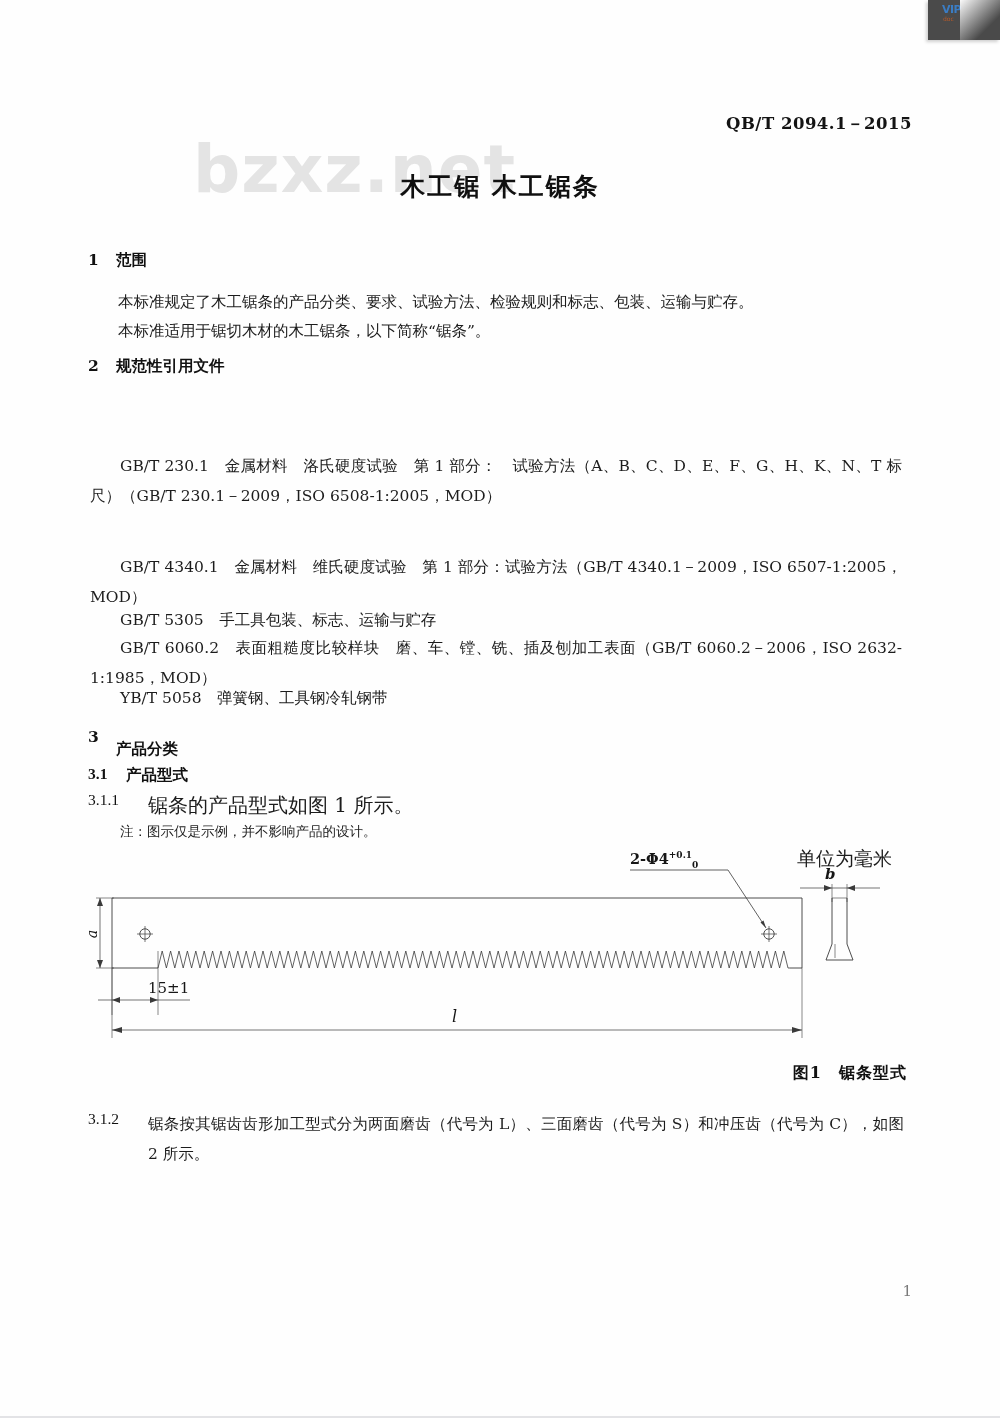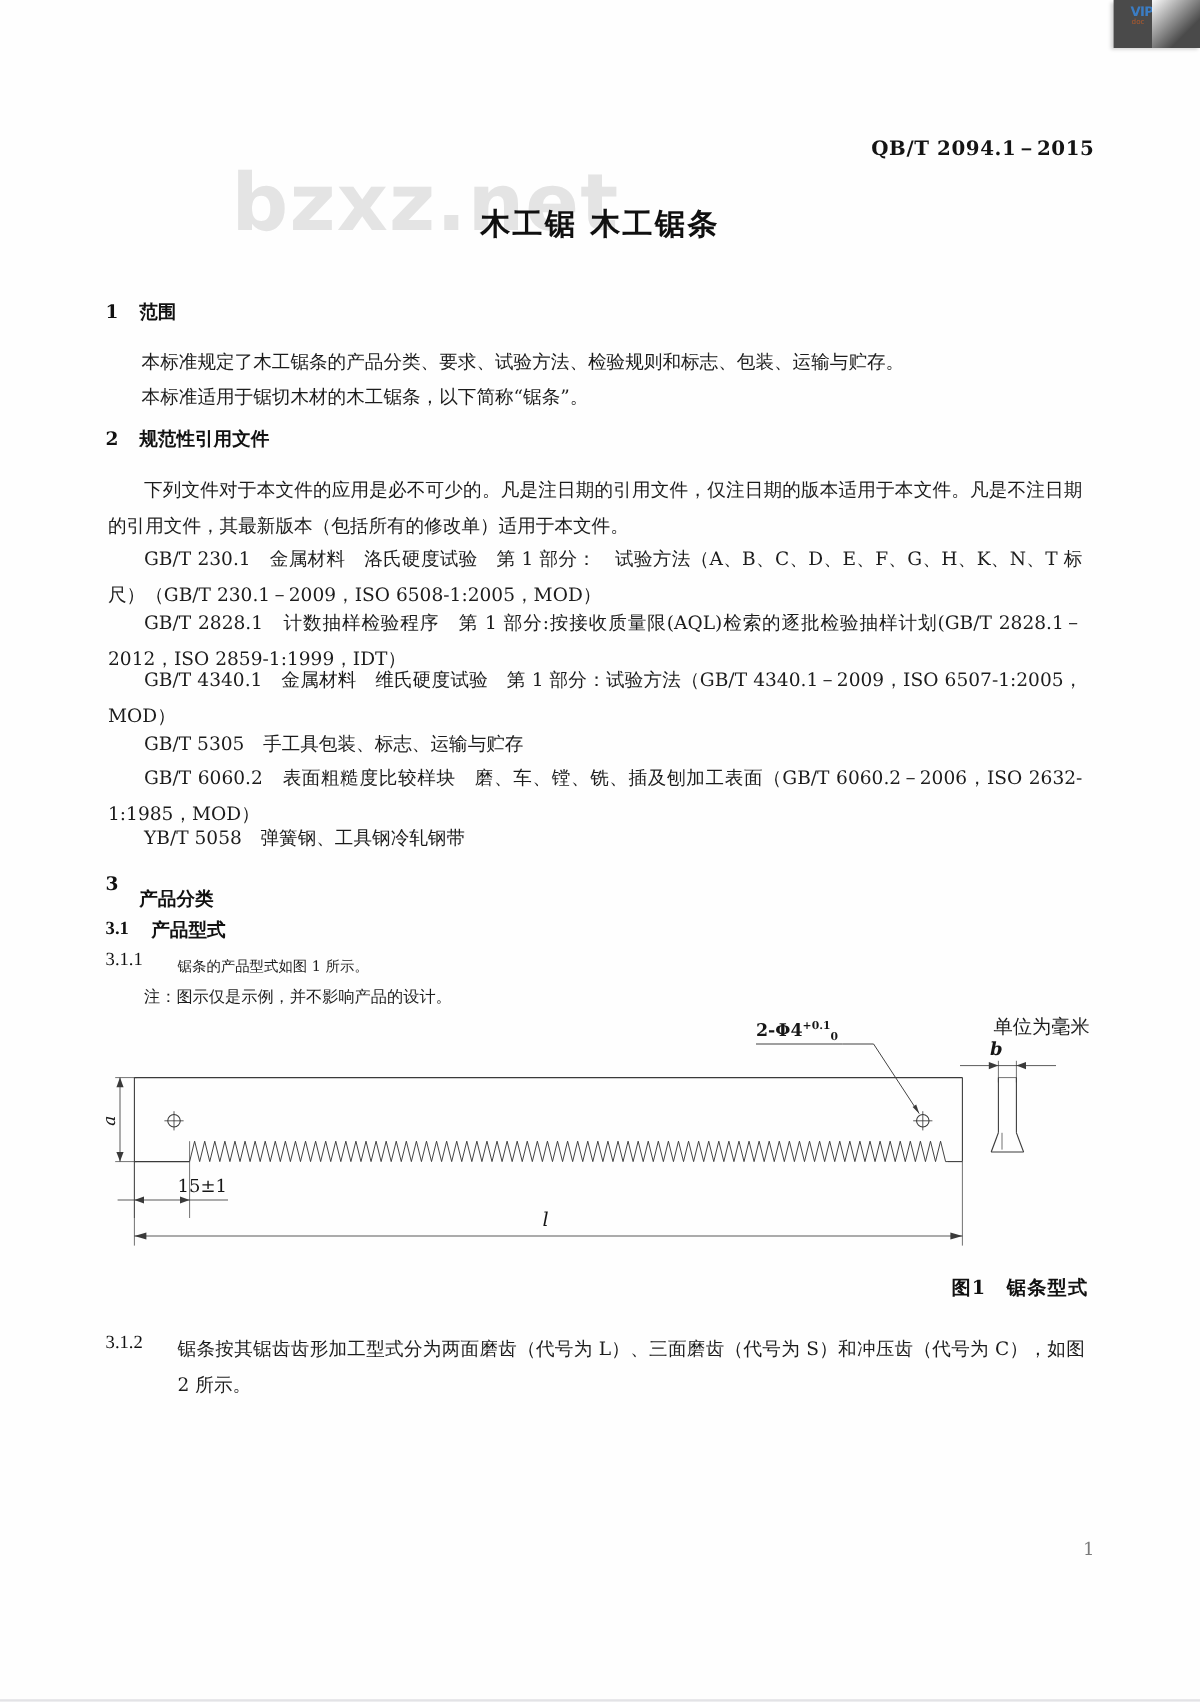--- a/index.html
+++ b/index.html
@@ -100,21 +100,21 @@
     text-align: center;
     font-size: 25px;
     font-weight: bold;
     letter-spacing: 2px;
     color: #101010;
   }
 
   
   .blk {
     position: absolute;
-    font-size: 12px;
+    font-size: 20px;
     line-height: 29px;
     color: #1c1c1c;
   }
   .h-num {
     position: absolute;
     font-size: 15.5px;
     font-weight: bold;
     color: #111;
     white-space: nowrap;
   }
@@ -141,22 +141,22 @@
   }
 
   
   .fig-wrap {
     position: absolute;
     left: 90px; top: 840px;
     width: 820px; height: 230px;
   }
   .units-label {
     position: absolute;
-    right: 2px; top: 6px;
-    font-size: 16px;
+    right: 18px; top: 6px;
+    font-size: 19px;
     color: #1c1c1c;
     white-space: nowrap;
   }
   .fig-caption {
     position: absolute;
     left: 0; top: 1063px;
     width: 907px;
     text-align: right;
     font-size: 16px;
     font-weight: bold;
@@ -197,24 +197,22 @@
 
   <div class="h-num" style="left:88px; top:250px;">1</div>
   <div class="h-num" style="left:116px; top:250px;">范围</div>
 
   <div class="para" style="left:118px; top:317px; width:786px;">本标准适用于锯切木材的木工锯条，以下简称“锯条”。</div>
   <div class="para" style="left:118px; top:288px; width:786px;">本标准规定了木工锯条的产品分类、要求、试验方法、检验规则和标志、包装、运输与贮存。</div>
 
   <div class="h-num" style="left:88px; top:356px;">2</div>
   <div class="h-sub" style="left:116px; top:356px;">规范性引用文件</div>
 
-  <div class="para" style="left:90px; top:394px; width:812px; text-indent:30px;">下列文件对于本文件的应用是必不可少的。凡是注日期的引用文件，仅注日期的版本适用于本文件。凡是不注日期的引用文件，其最新版本（包括所有的修改单）适用于本文件。</div>
 
   <div class="para" style="left:90px; top:452px; width:812px; text-indent:30px;">GB/T 230.1　金属材料　洛氏硬度试验　第 1 部分：　试验方法（A、B、C、D、E、F、G、H、K、N、T 标尺）（GB/T 230.1－2009，ISO 6508-1:2005，MOD）</div>
-  <div class="para" style="left:90px; top:505px; width:812px; text-indent:30px;">GB/T 2828.1　计数抽样检验程序　第 1 部分:按接收质量限(AQL)检索的逐批检验抽样计划(GB/T 2828.1－2012，ISO 2859-1:1999，IDT）</div>
   <div class="para" style="left:90px; top:553px; width:812px; text-indent:30px;">GB/T 4340.1　金属材料　维氏硬度试验　第 1 部分：试验方法（GB/T 4340.1－2009，ISO 6507-1:2005，MOD）</div>
   <div class="para" style="left:90px; top:606px; width:812px; text-indent:30px;">GB/T 5305　手工具包装、标志、运输与贮存</div>
   <div class="para" style="left:90px; top:634px; width:812px; text-indent:30px;">GB/T 6060.2　表面粗糙度比较样块　磨、车、镗、铣、插及刨加工表面（GB/T 6060.2－2006，ISO 2632-1:1985，MOD）</div>
   <div class="para" style="left:90px; top:684px; width:812px; text-indent:30px;">YB/T 5058　弹簧钢、工具钢冷轧钢带</div>
 
   <div class="h-num" style="left:88px; top:727px;">3</div>
   <div class="h-sub" style="left:116px; top:727px;margin-top:12px;">产品分类</div>
 
   <div class="h-sub" style="left:88px; top:765px;">3.1</div>
   <div class="h-sub" style="left:126px; top:765px;">产品型式</div>

